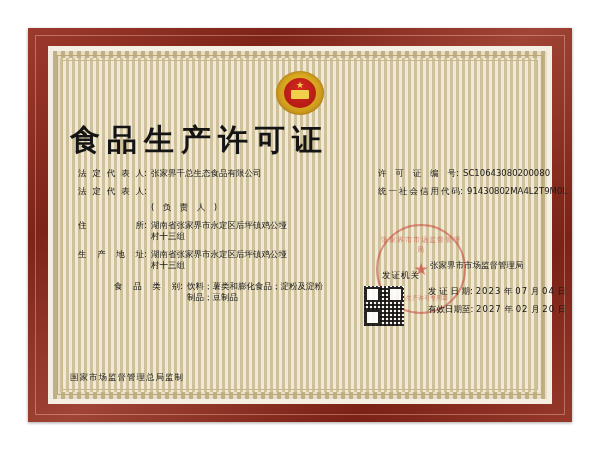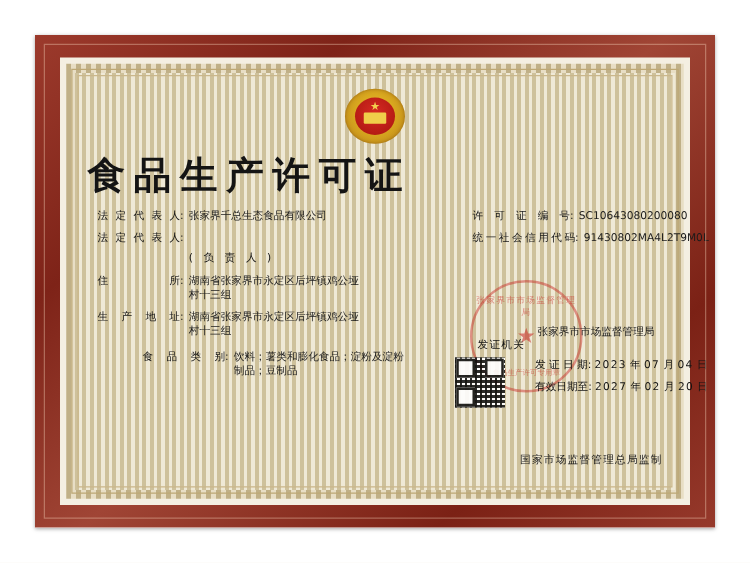--- a/index.html
+++ b/index.html
@@ -258,22 +258,22 @@
     opacity: .9;
   }
   .qr .c { position: absolute; width: 11px; height: 11px; border: 2.5px solid #111; background: #fff; }
   .qr .c1 { left: 1px; top: 1px; }
   .qr .c2 { right: 1px; top: 1px; }
   .qr .c3 { left: 1px; bottom: 1px; }
 
   .footer {
     position: absolute;
     left: 0; right: 0;
-    bottom: 14px;
-    text-align: right;
+    bottom: 4px;
+    text-align: left;
     font-size: 8.5px;
     letter-spacing: 1px;
     color: #1b1b1b;
     font-family: "DejaVu Sans", "Liberation Sans", sans-serif;
   }
 </style>
 </head>
 <body>
 
 <div class="page">

